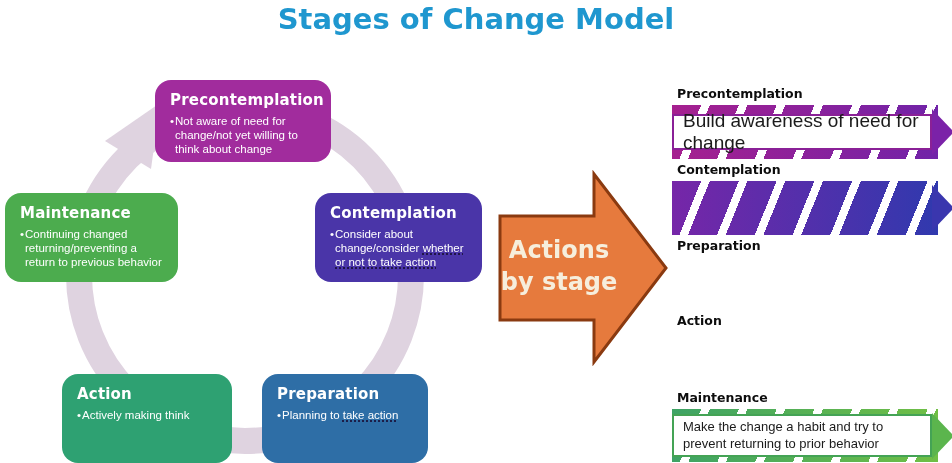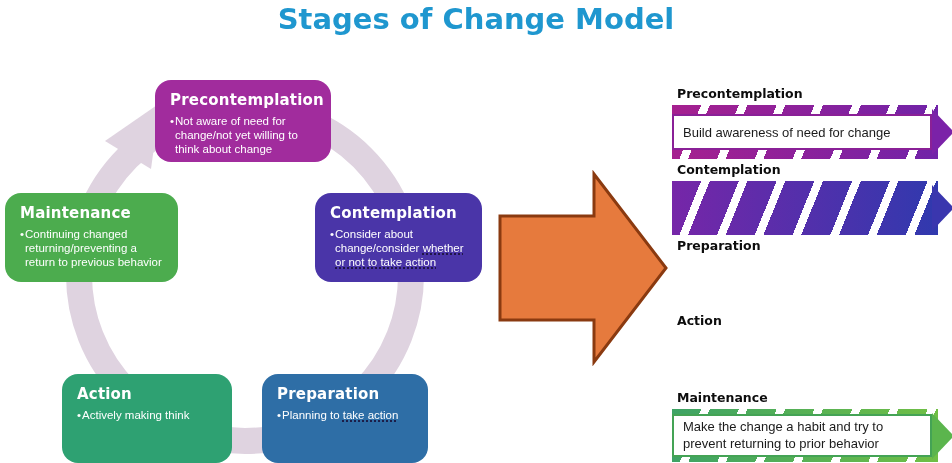--- a/index.html
+++ b/index.html
@@ -61,21 +61,21 @@
   .ap-stripes{
     position:absolute; left:0; right:14px; top:0; bottom:0;
     background-image:
       repeating-linear-gradient(112deg, rgba(255,255,255,0) 0 27px, #ffffff 27px 35px),
       linear-gradient(90deg, var(--c1), var(--c2));
   }
   .ap-box{
     position:absolute; left:0; right:20px; top:9px; bottom:9px;
     background:#fff; border:2px solid var(--cb);
     display:flex; align-items:center; padding:0 6px 0 9px;
-    font-size:13px; color:#1b1b1b;
+    font-size:19px; color:#1b1b1b;
   }
   .i5 .ap-box{top:5px; bottom:5px; font-size:13px; line-height:1.25;}
   .ap-arrowhead{
     position:absolute; right:-2px; top:50%; transform:translateY(-50%);
     width:0; height:0;
     border-top:23px solid transparent; border-bottom:23px solid transparent;
     border-left:22px solid var(--ce);
   }
 </style>
 </head>
@@ -126,20 +126,24 @@
     <div class="stage-title">Preparation</div>
     <div class="stage-bullet">
       <span class="bullet-dot">•</span>
       <span class="bullet-text"><span>Planning to </span><span class="spellmark">take action</span></span>
     </div>
   </div>
 
   <svg class="big-arrow-svg" width="172" height="196" viewBox="0 0 172 196">
     <polygon points="2,46 96,46 96,4 168,98 96,192 96,150 2,150" stroke-width="3" stroke-linejoin="miter" style="fill: rgb(230, 122, 61); stroke: rgb(138, 58, 16);"></polygon>
   </svg>
+  <div class="big-arrow-label" style="color: rgb(246, 238, 220);">
+    <div>Actions</div>
+    <div>by stage</div>
+  </div>
 
   <div class="actions-panel">
 
     <div class="ap-item i1">
       <div class="ap-header">Precontemplation</div>
       <div class="ap-bar" style="--c1: #A6208F; --c2: #7023A8; --cb: #8A2097; --ce: #7B22A8;">
         <div class="ap-stripes"></div>
         <div class="ap-box">
           <span>Build awareness of need for change</span>
         </div>

